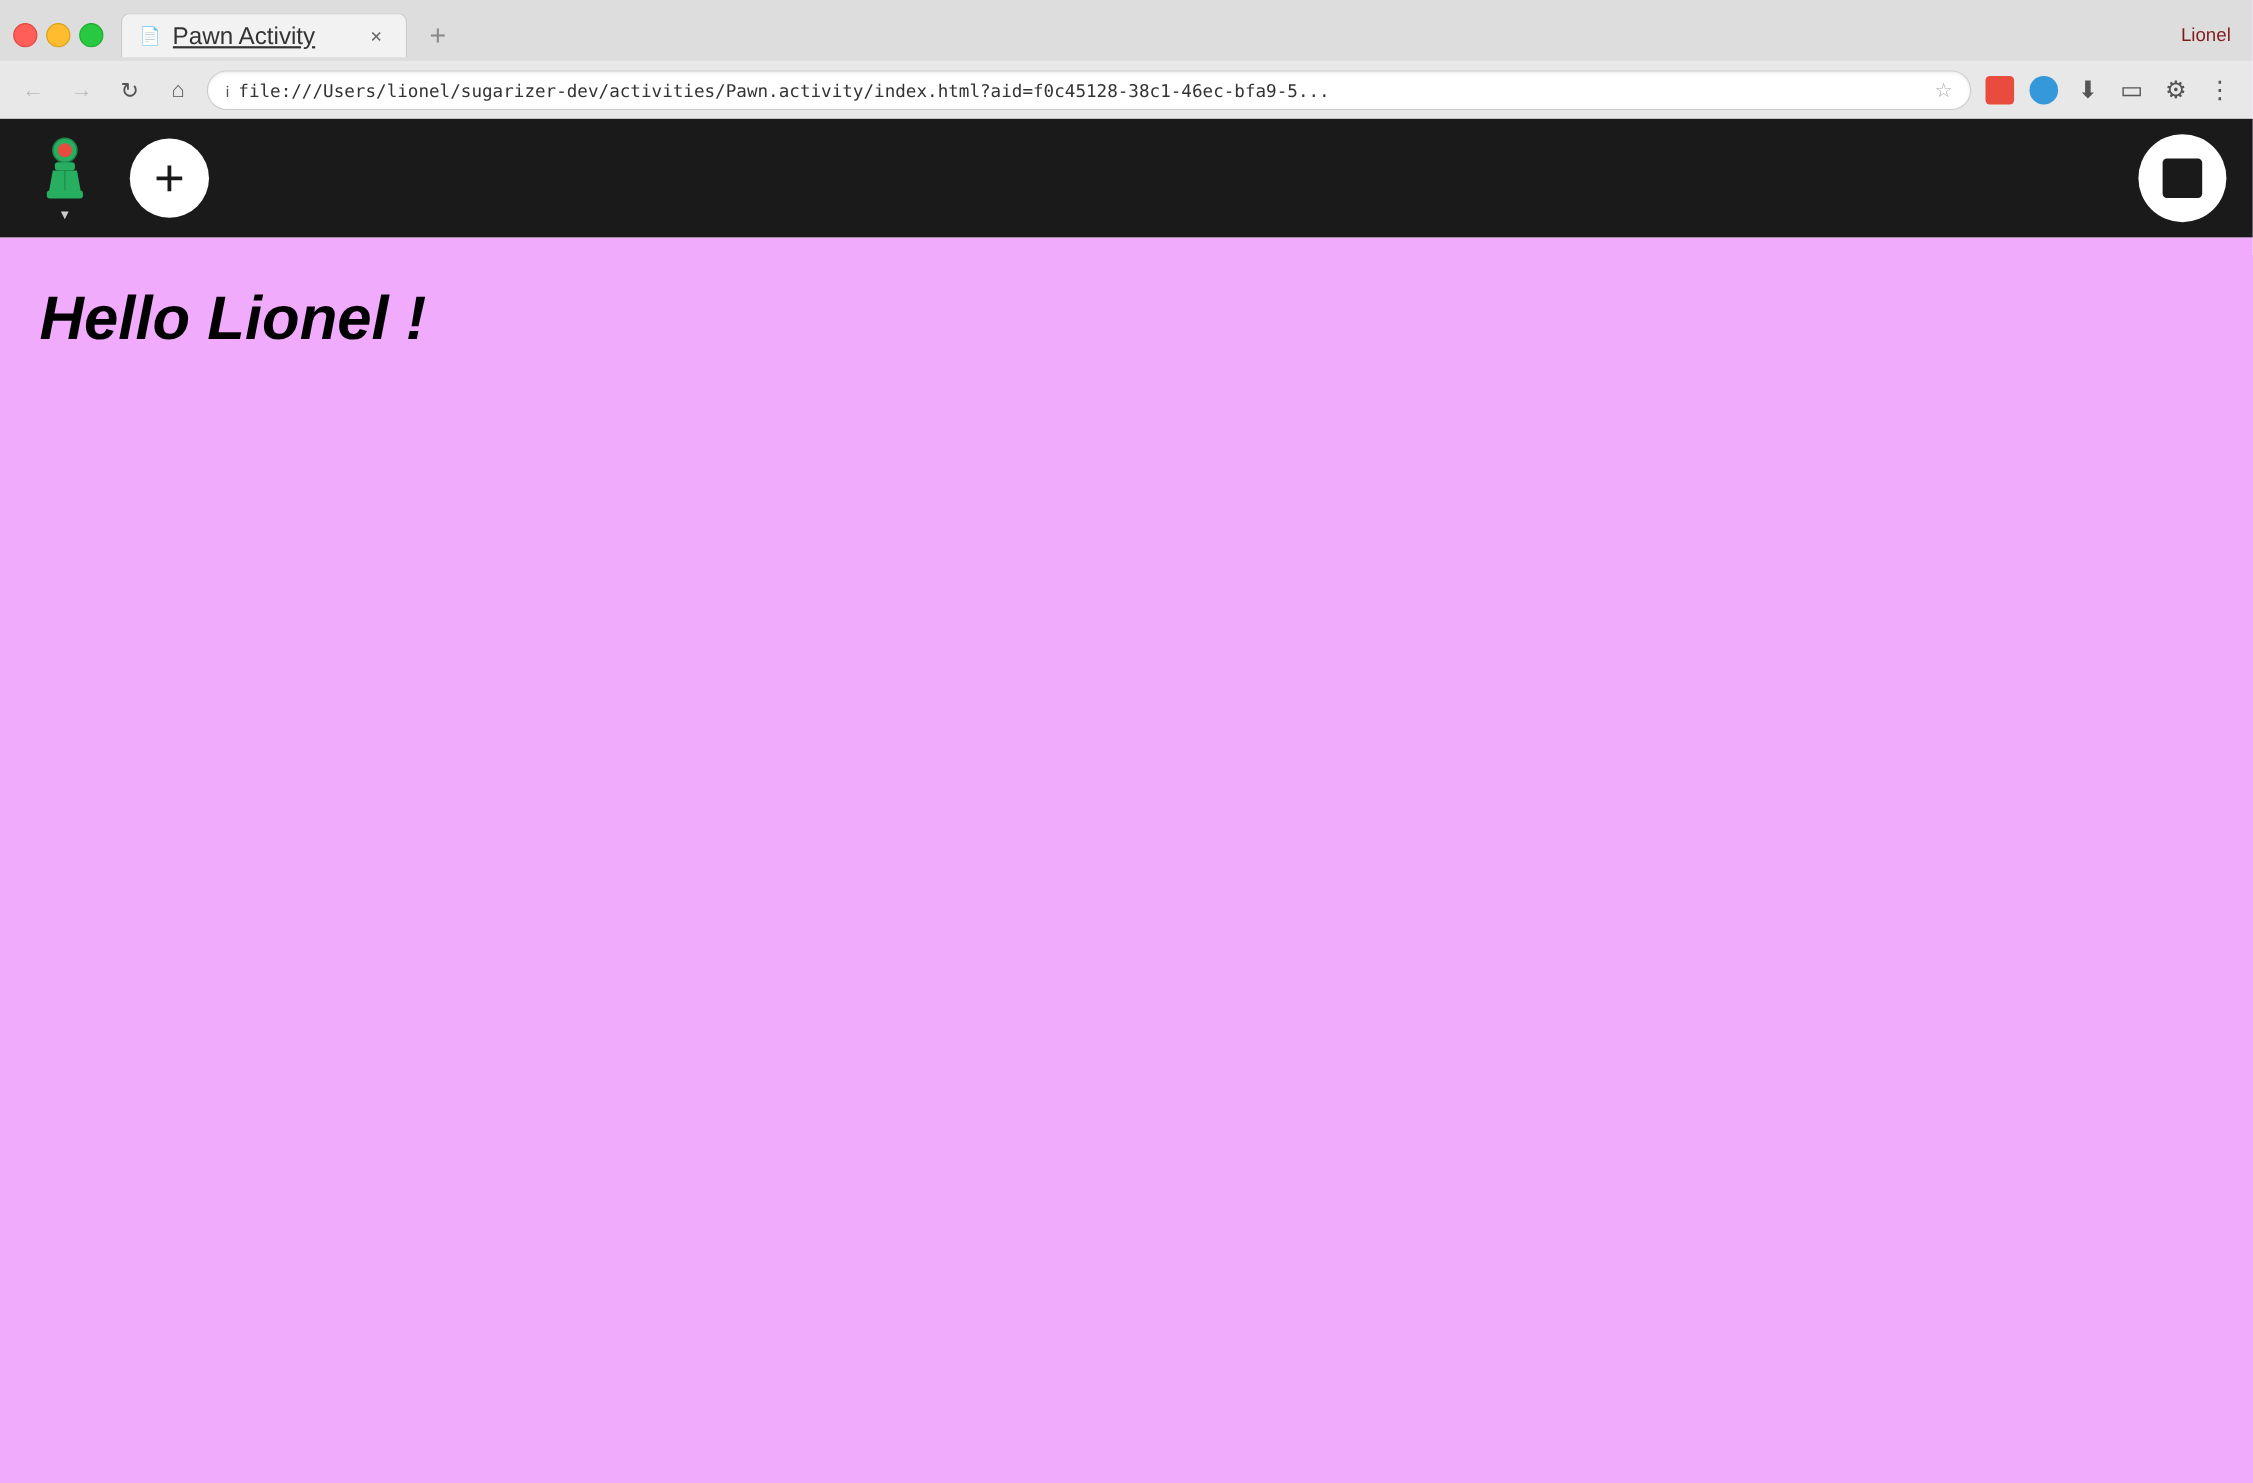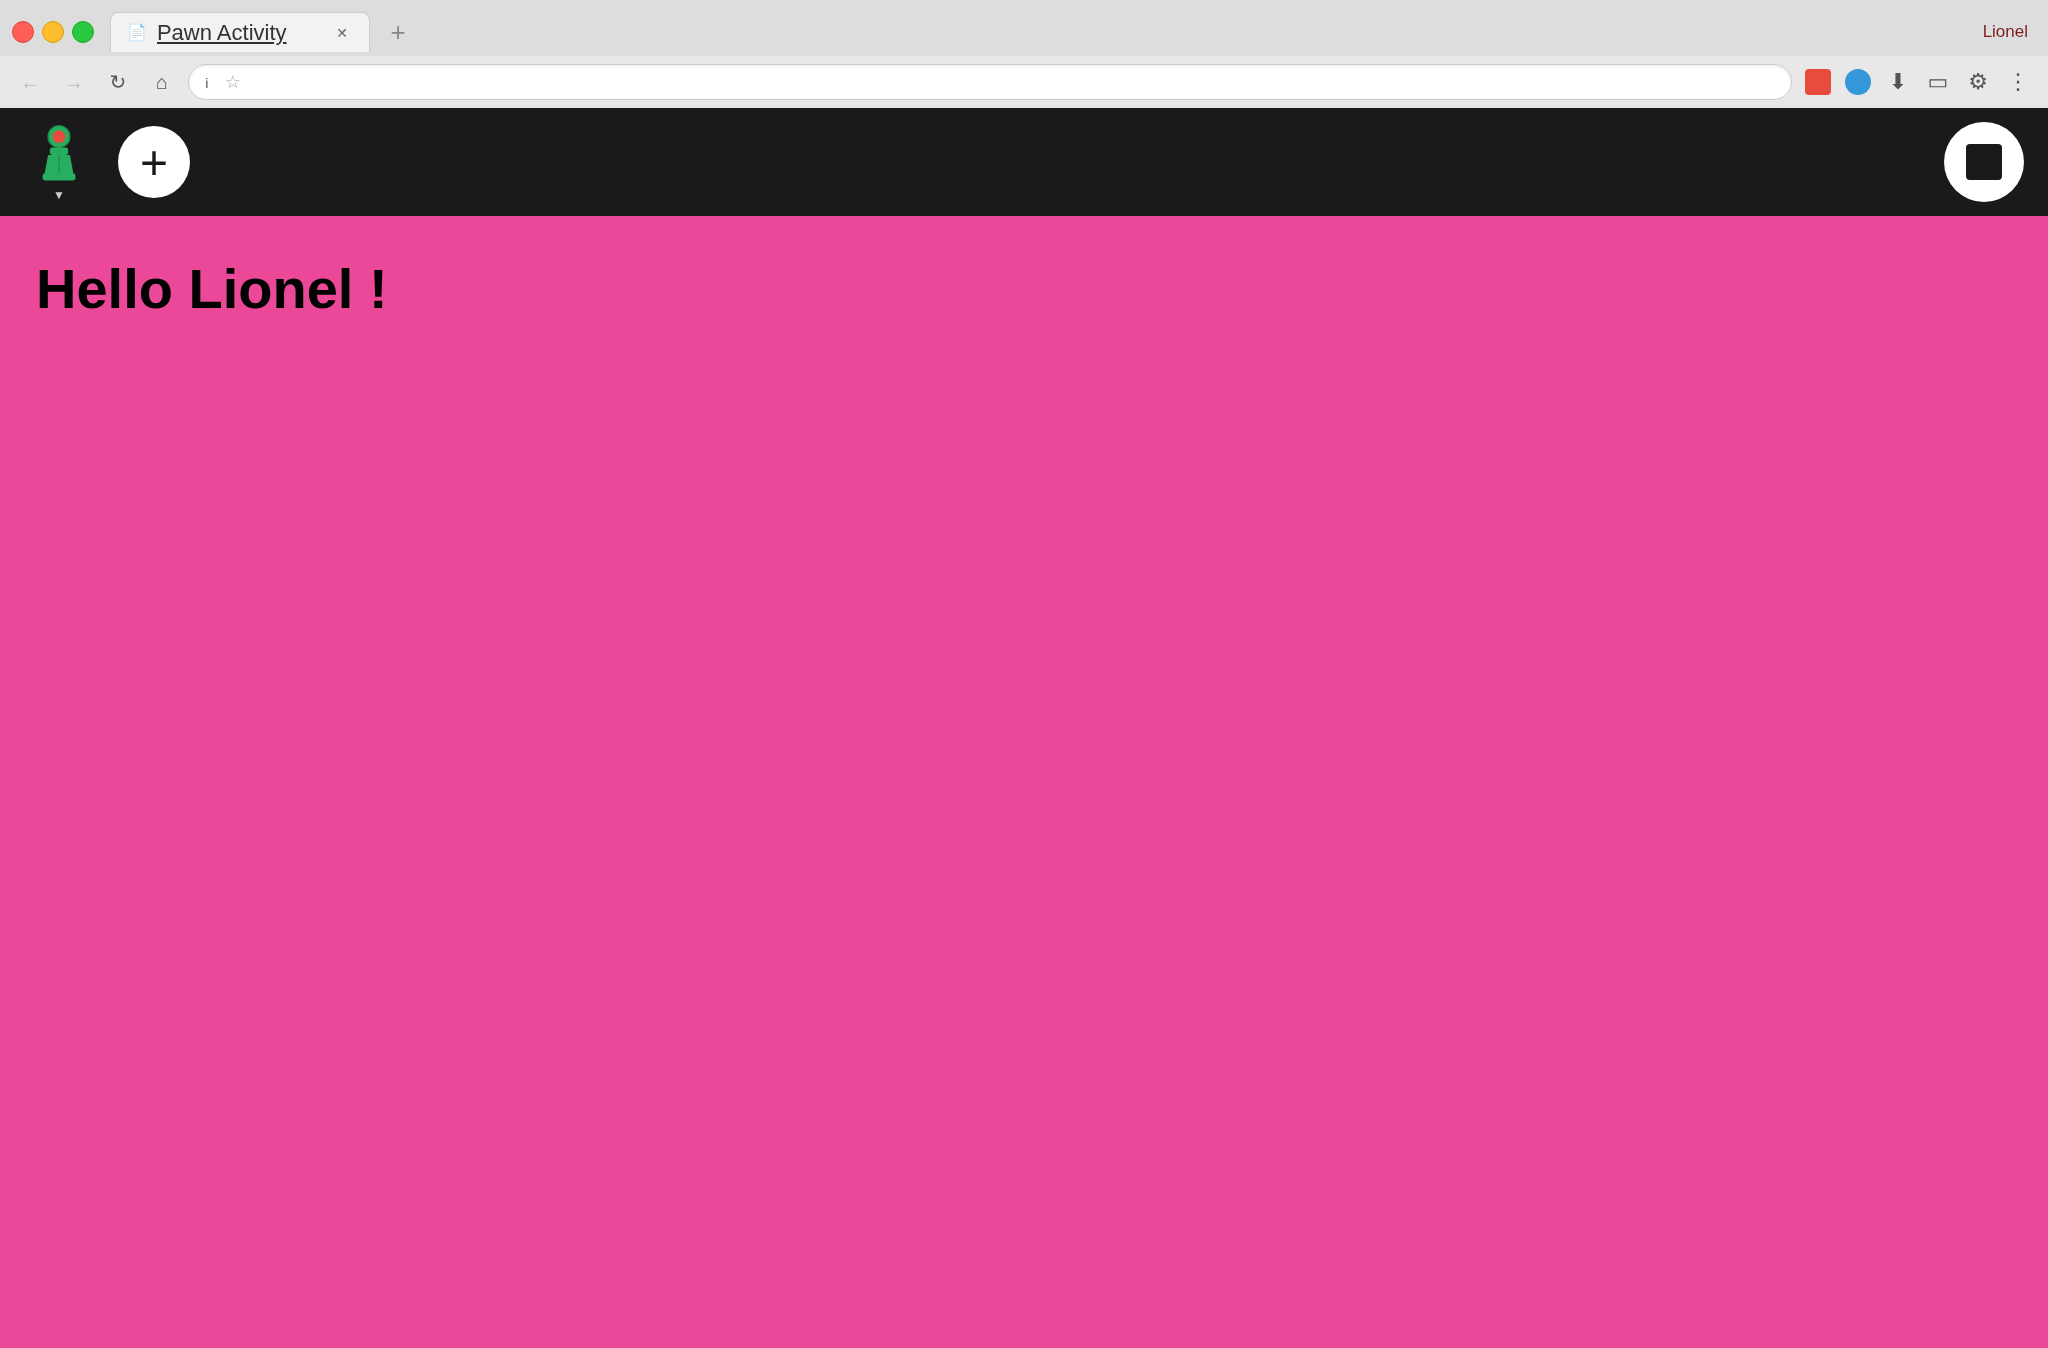--- a/index.html
+++ b/index.html
@@ -35,21 +35,21 @@
     .app-toolbar { background: #1a1a1a; display: flex; align-items: center; padding: 0 24px; height: 108px; gap: 24px; }
     .pawn-icon { width: 70px; height: 80px; display: flex; flex-direction: column; align-items: center; justify-content: center; }
     .pawn-svg { width: 60px; height: 65px; }
     .pawn-dropdown { color: #ccc; font-size: 12px; margin-top: 2px; }
     .add-btn { width: 72px; height: 72px; border-radius: 50%; background: white; border: none; cursor: pointer; display: flex; align-items: center; justify-content: center; font-size: 48px; color: #1a1a1a; font-weight: 300; }
     .stop-btn { margin-left: auto; width: 80px; height: 80px; border-radius: 50%; background: white; border: none; cursor: pointer; display: flex; align-items: center; justify-content: center; }
     .stop-square { width: 36px; height: 36px; background: #1a1a1a; border-radius: 4px; }
     .page-hello { font-size: 56px; font-weight: bold; color: #000; }
 
     
-    .page-area { display: flex; flex-direction: column; height: calc(1348px - 108px - 108px); background: #ec4899; }
+    .page-area { display: flex; flex-direction: column; height: calc(1348px - 108px - 108px); background: #f0abfc; font-style: italic; }
   </style>
 </head>
 <body>
 
 <div>
 
   <div class="tab-bar">
     <div class="traffic-lights">
       <div class="traffic-light tl-red"></div>
       <div class="traffic-light tl-yellow"></div>
@@ -64,20 +64,21 @@
     <span class="user-name">Lionel</span>
   </div>
 
   <div class="address-bar">
     <button class="nav-btn disabled">←</button>
     <button class="nav-btn disabled">→</button>
     <button class="nav-btn">↻</button>
     <button class="nav-btn">⌂</button>
     <div class="address-field">
       <span class="address-icon">ℹ</span>
+      <span class="address-text">file:///Users/lionel/sugarizer-dev/activities/Pawn.activity/index.html?aid=f0c45128-38c1-46ec-bfa9-5...</span>
       <span class="address-star">☆</span>
     </div>
     <div class="toolbar-icons">
 
       <div class="toolbar-icon">
         <div style="width:26px;height:26px;background:#e74c3c;border-radius:4px;"></div>
       </div>
       <div class="toolbar-icon">
         <div style="width:26px;height:26px;background:#3498db;border-radius:50%;"></div>
       </div>

